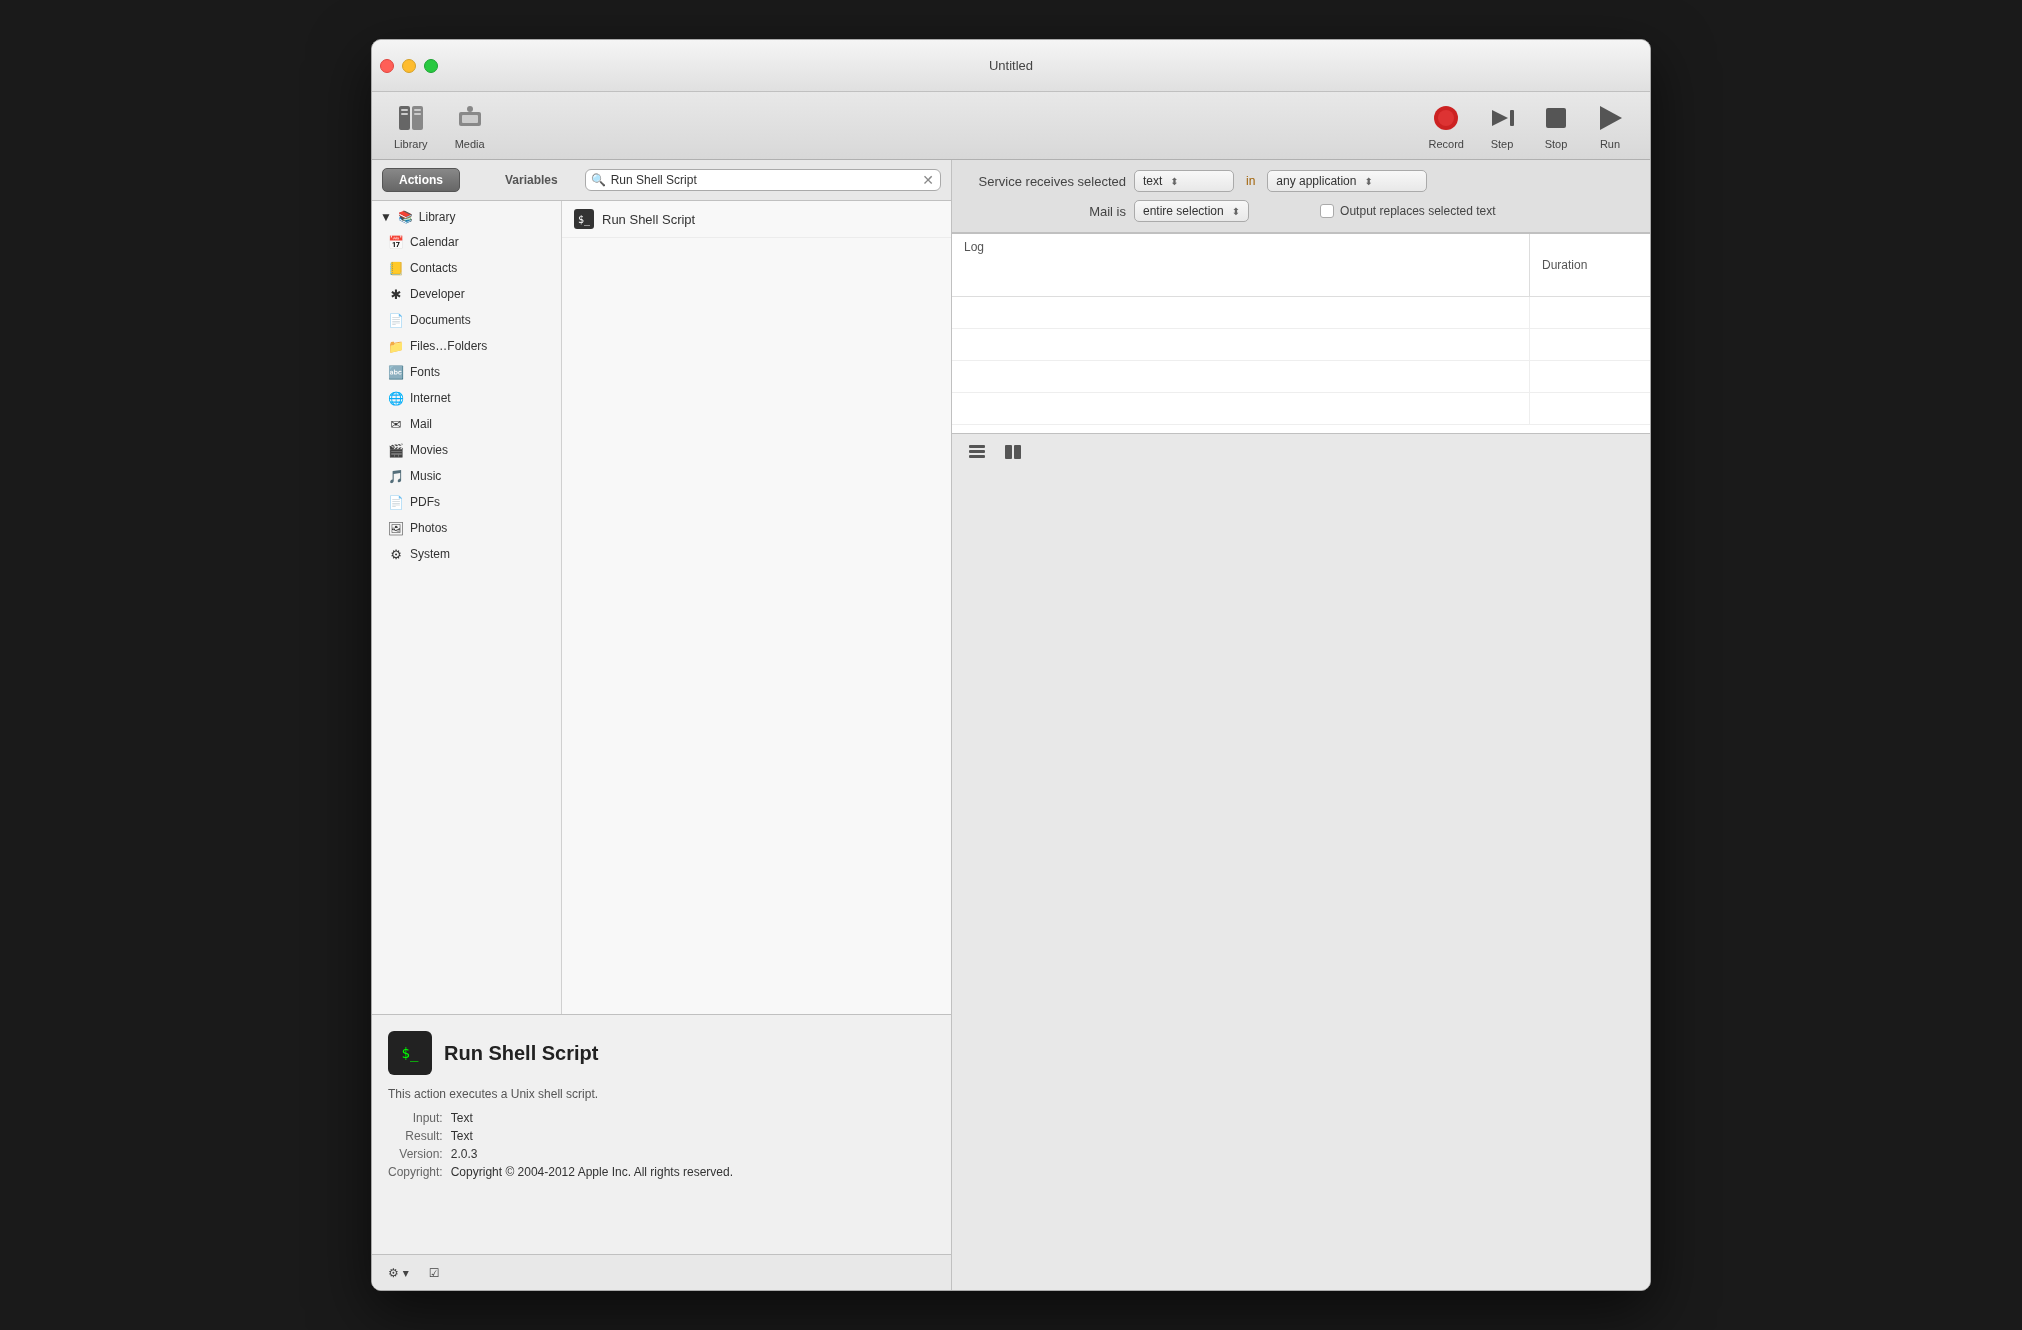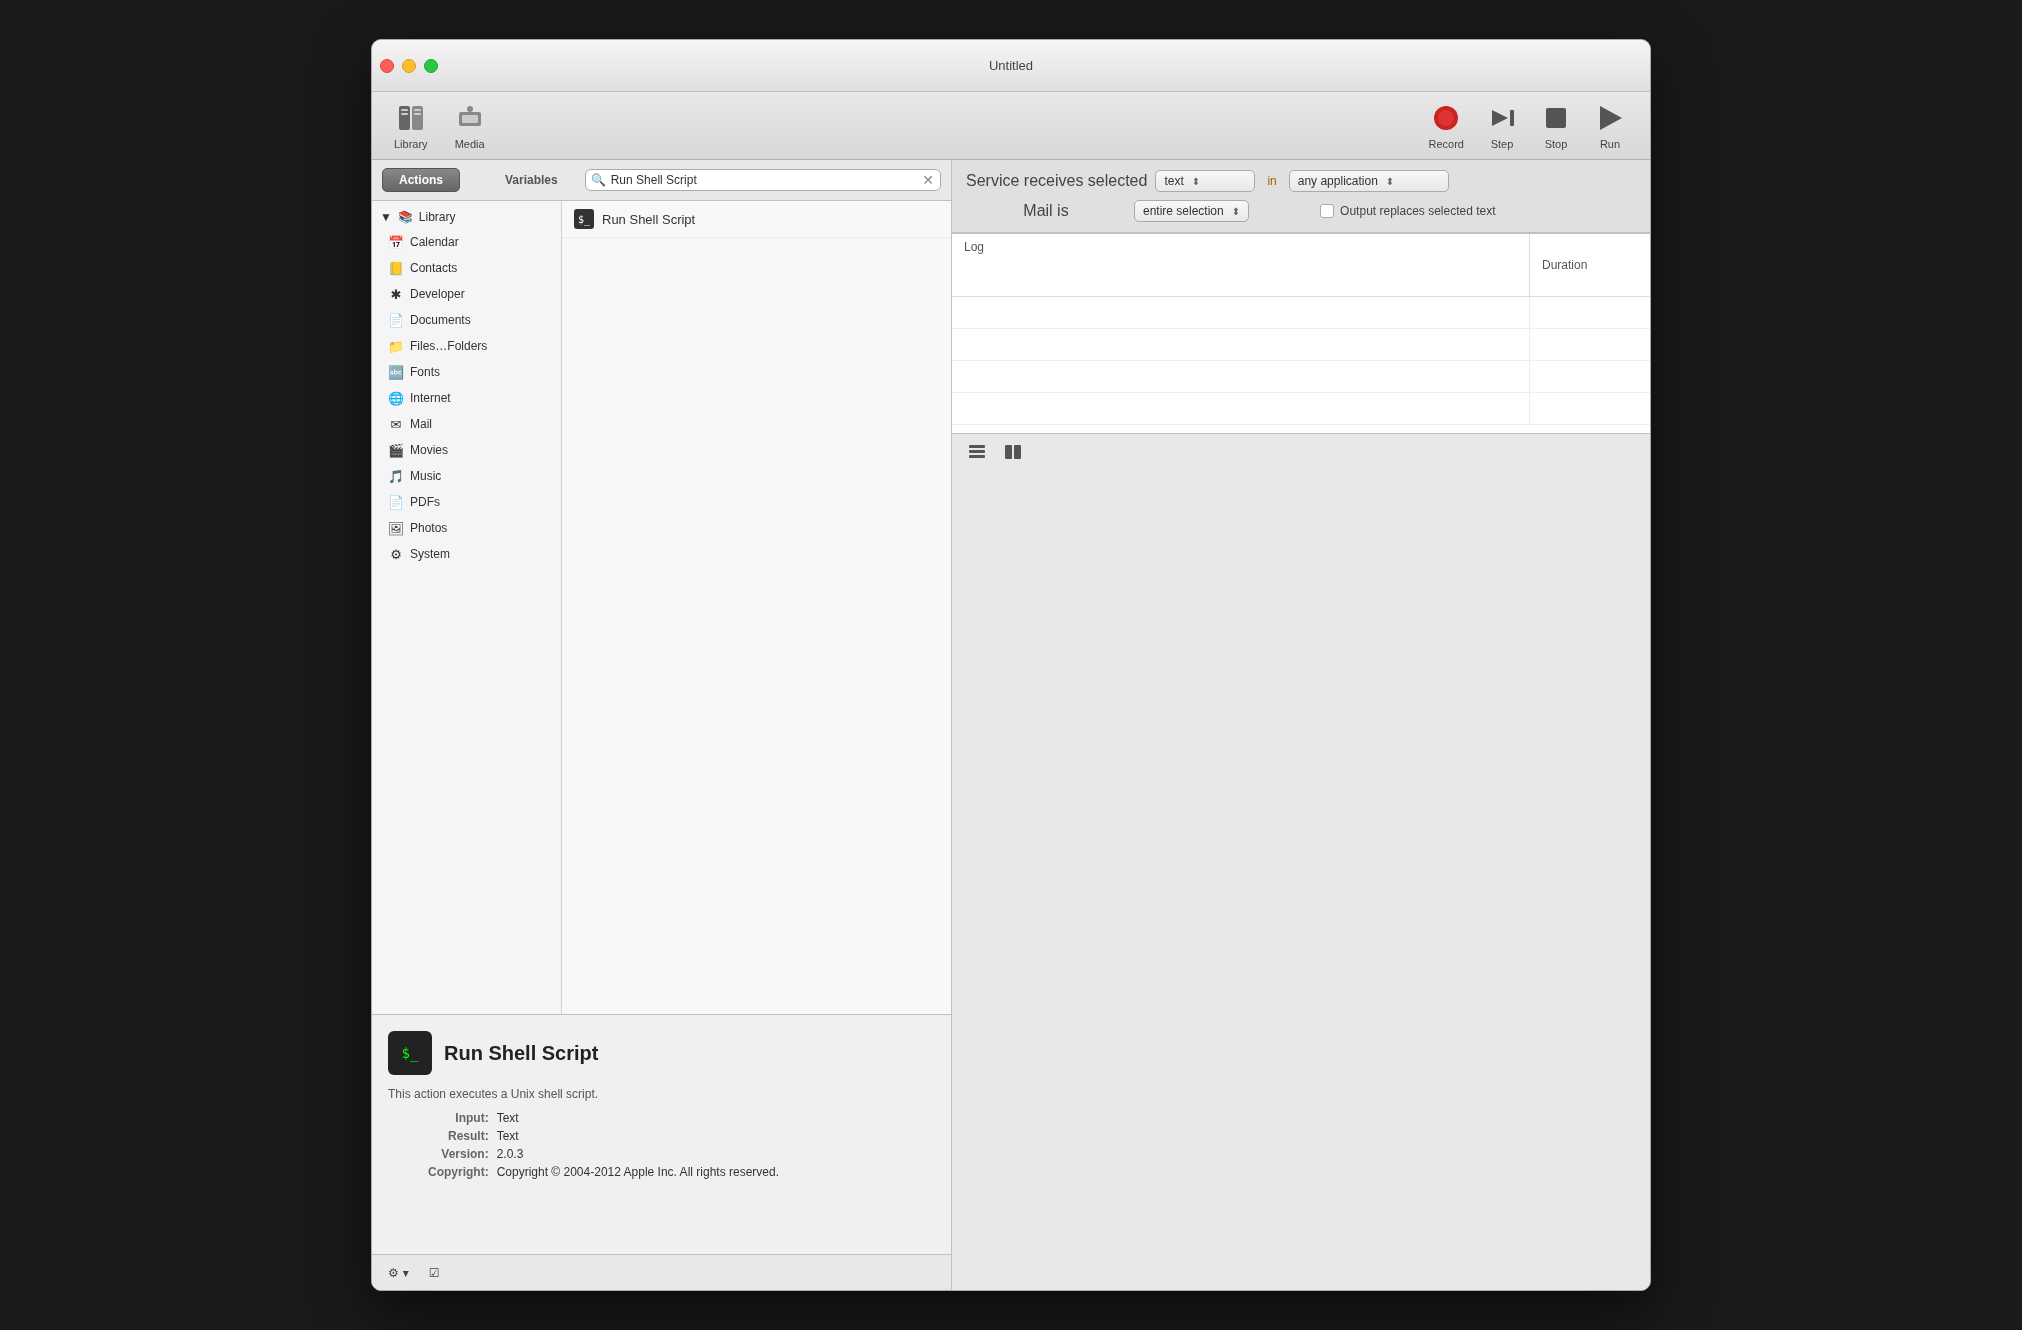--- a/index.html
+++ b/index.html
@@ -278,22 +278,21 @@
     }
     .preview-meta {
       display: grid;
       grid-template-columns: auto 1fr;
       gap: 4px 8px;
       font-size: 12px;
     }
     .meta-label {
       color: #666;
       text-align: right;
-      font-weight: 700;
-      margin-left: 40px;
+      font-weight: 400;
     }
     .meta-value {
       color: #333;
     }
     
     .bottom-toolbar {
       background: #e8e8e8;
       border-top: 1px solid #c0c0c0;
       height: 36px;
       display: flex;
@@ -328,24 +327,24 @@
       gap: 8px;
     }
     .service-row {
       display: flex;
       align-items: center;
       gap: 8px;
       font-size: 12px;
       color: #444;
     }
     .service-label {
-      font-size: 16px;
+      font-size: 13px;
       color: #444;
       min-width: 160px;
-      text-align: center;
+      text-align: right;
     }
     .service-select {
       display: flex;
       align-items: center;
       background: linear-gradient(to bottom, #f8f8f8, #e8e8e8);
       border: 1px solid #aaa;
       border-radius: 5px;
       padding: 3px 8px;
       font-size: 12px;
       color: #333;

